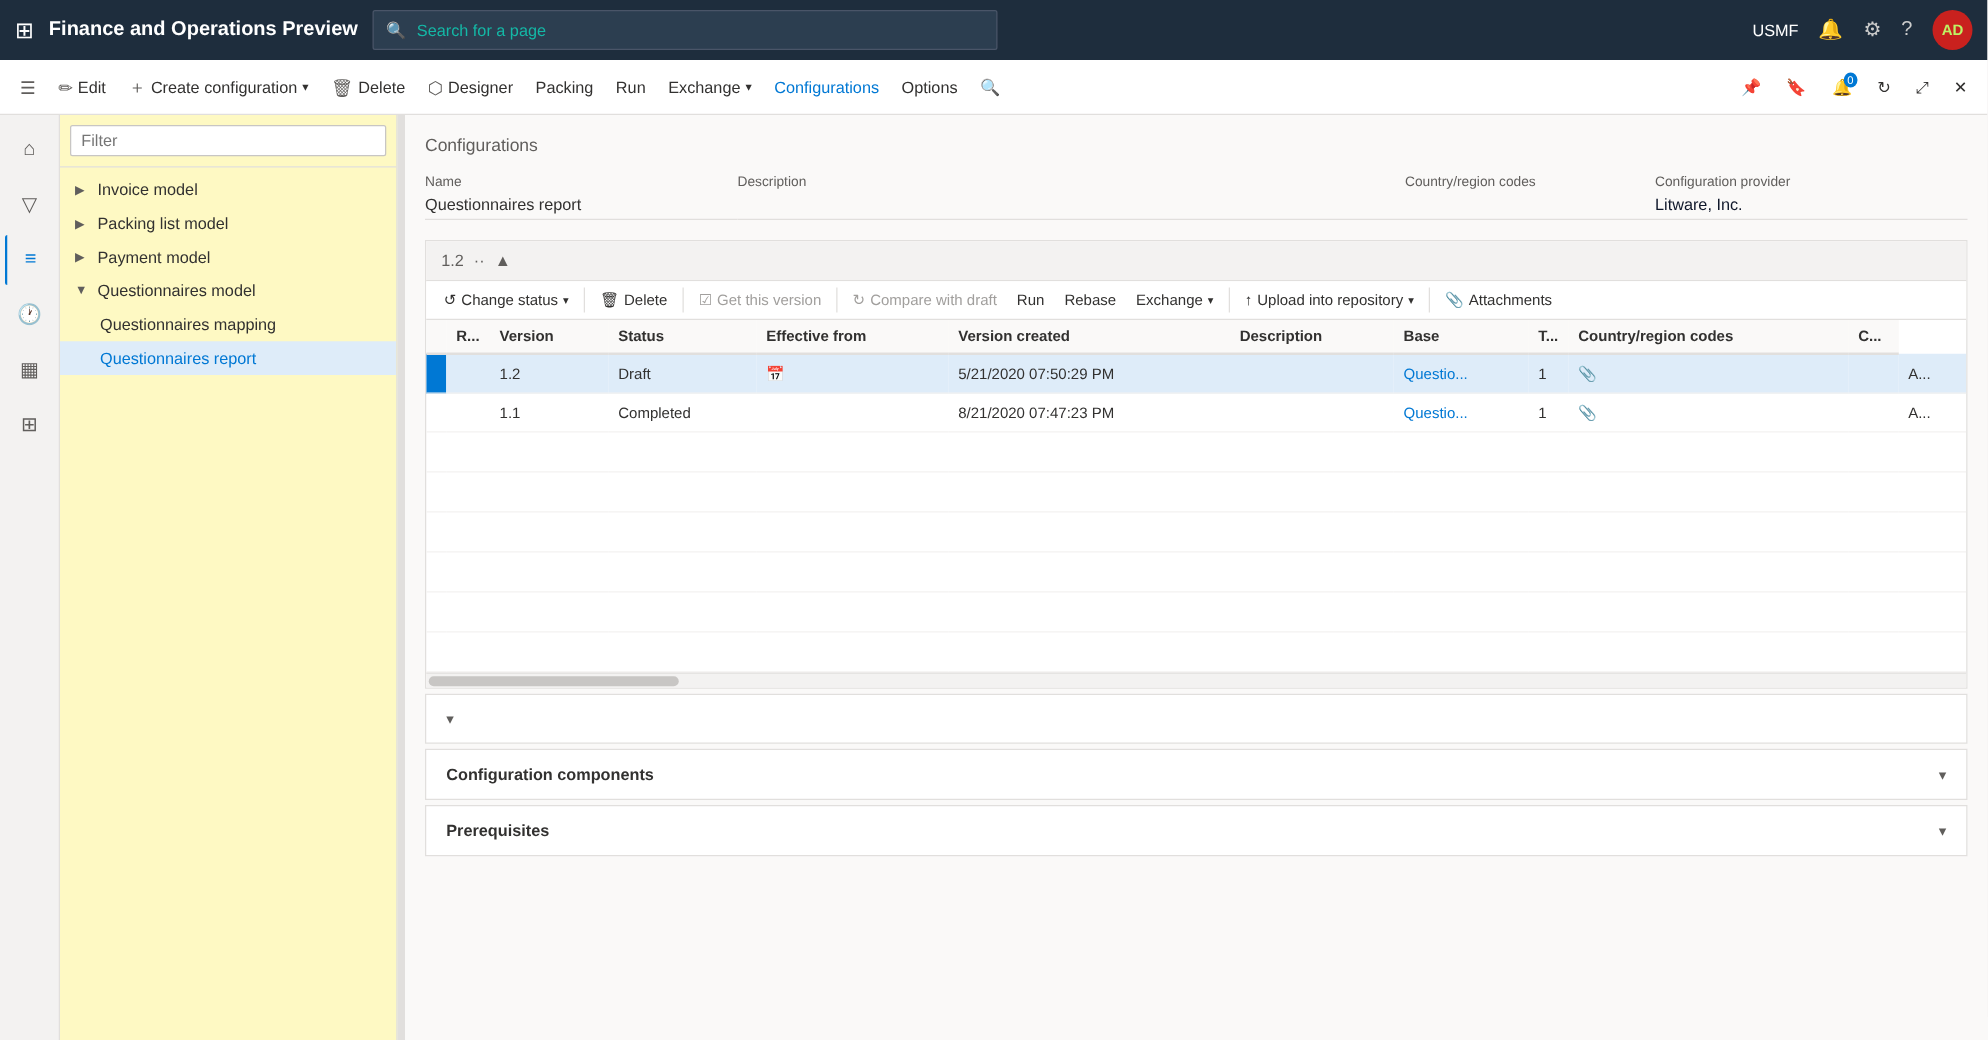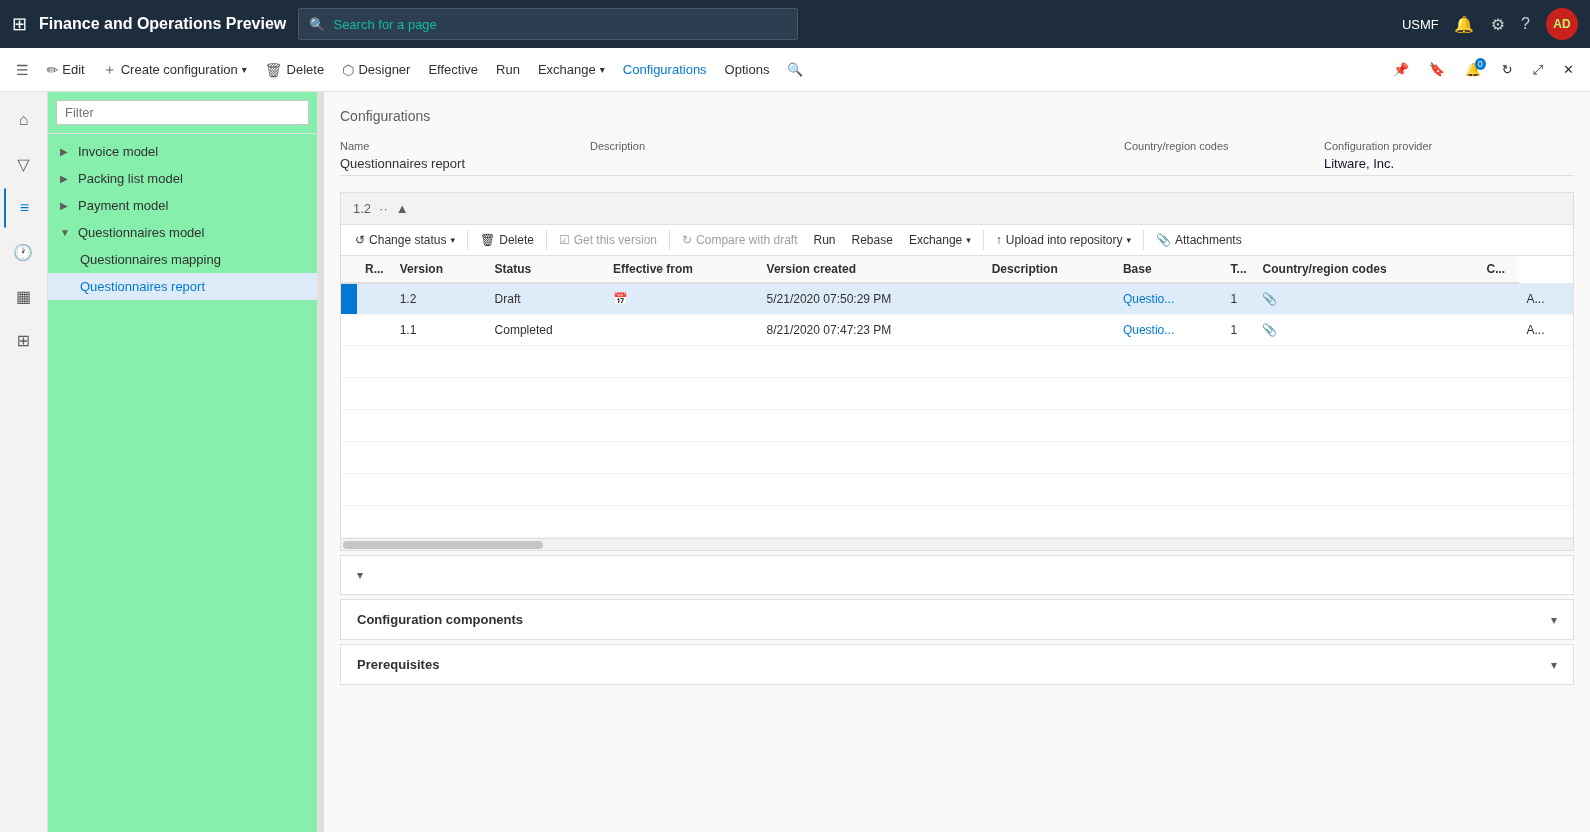--- a/index.html
+++ b/index.html
@@ -90,21 +90,21 @@
       width: 40px; height: 40px;
       display: flex; align-items: center; justify-content: center;
       cursor: pointer; border-radius: 2px; color: #605e5c;
       font-size: 16px; border: none; background: transparent;
     }
     .sidebar-icon-btn.active { color: #0078d4; border-left: 2px solid #0078d4; }
 
     
     .tree-nav {
       width: 270px;
-      background: #86efac;
+      background: #fef9c3;
       border-right: 1px solid #e1dfdd;
       display: flex;
       flex-direction: column;
     }
     .tree-filter {
       padding: 8px;
       border-bottom: 1px solid #e1dfdd;
     }
     .tree-filter input {
       width: 100%; padding: 4px 8px;
@@ -282,21 +282,21 @@
   </button>
   <button class="cmd-btn">
     <span class="icon">🗑</span>
     <span>Delete</span>
   </button>
   <button class="cmd-btn">
     <span class="icon">⬡</span>
     <span>Designer</span>
   </button>
   <button class="cmd-btn">
-    <span>Effective</span>
+    <span>Packing</span>
   </button>
   <button class="cmd-btn">
     <span>Run</span>
   </button>
   <button class="cmd-btn">
     <span>Exchange</span>
     <span style="font-size:10px;">▾</span>
   </button>
   <button class="cmd-btn cmd-btn-active">
     <span>Configurations</span>

